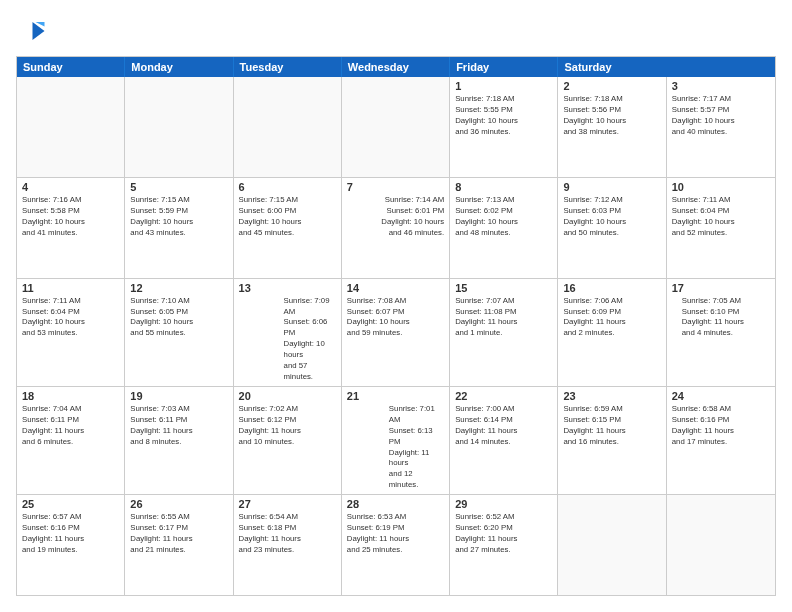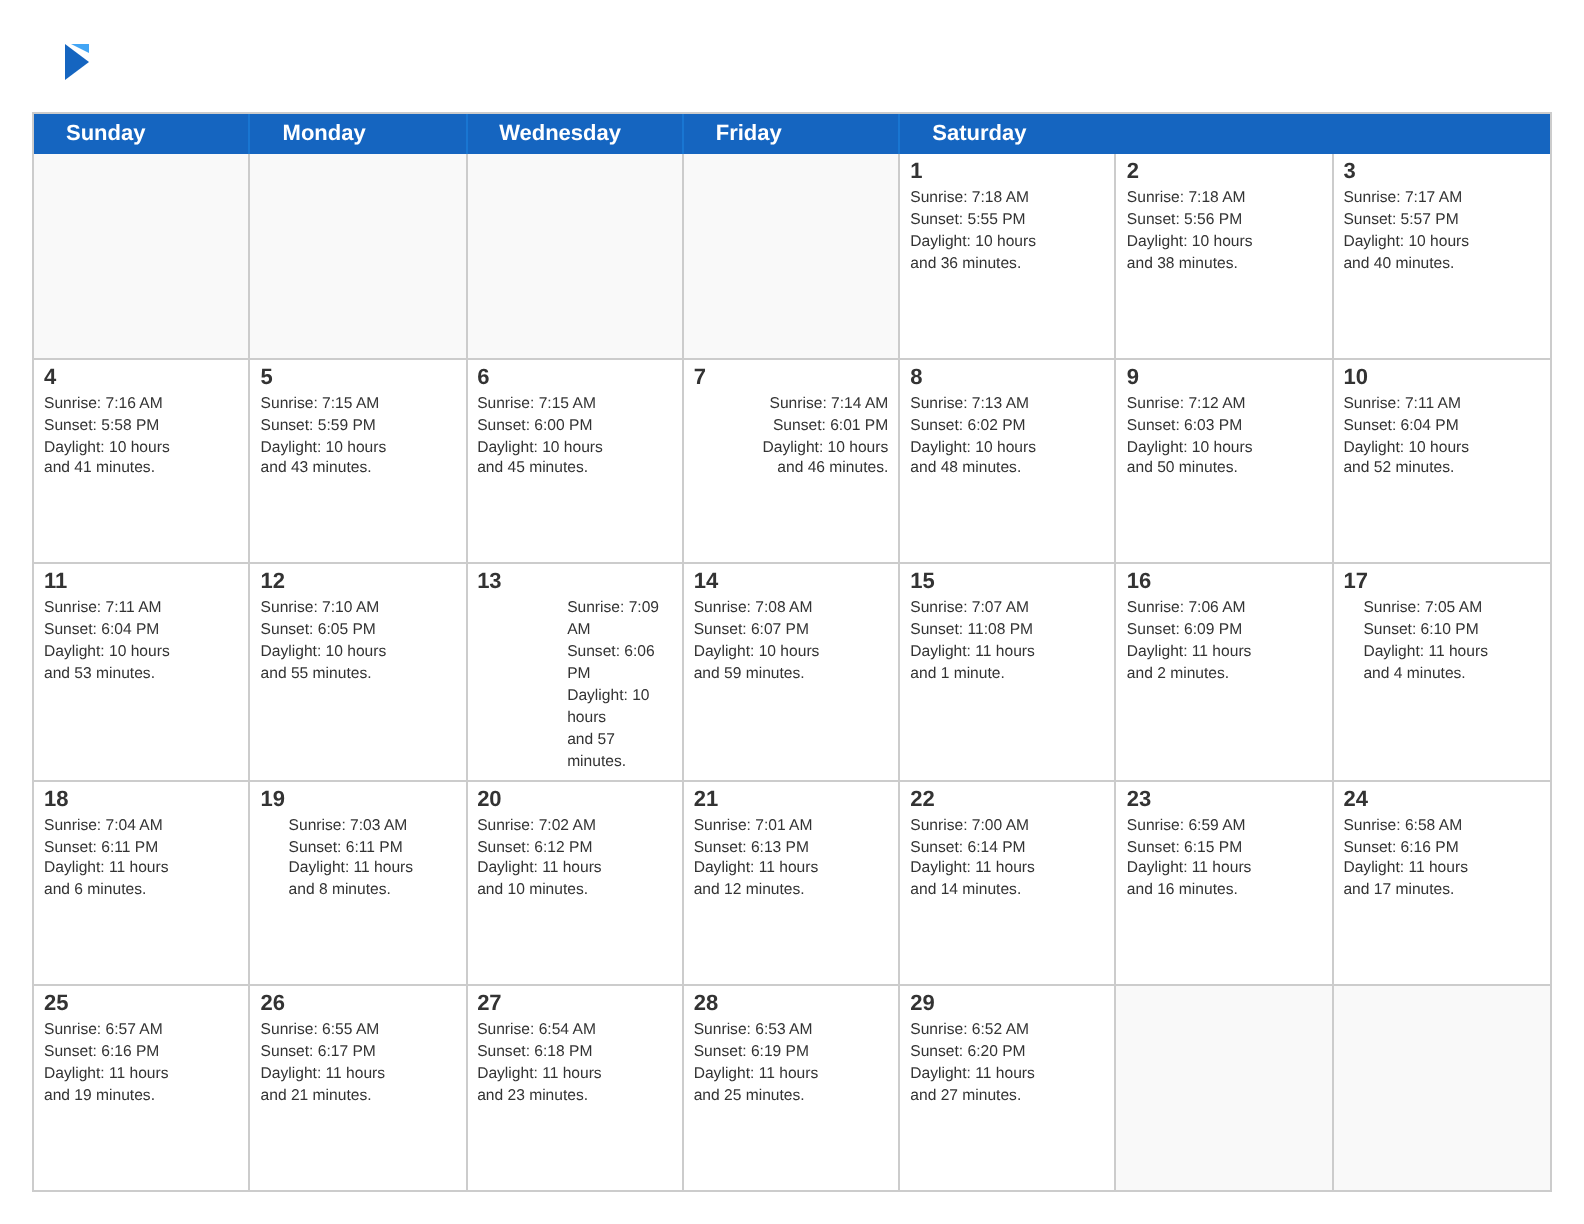--- a/index.html
+++ b/index.html
@@ -52,21 +52,21 @@
     }
     .cal-header {
       display: grid;
       grid-template-columns: repeat(7, 1fr);
       background: #1565C0;
     }
     .cal-header-cell {
       color: #fff;
       font-size: 11px;
       font-weight: bold;
-      padding: 4px 16px;
+      padding: 4px 6px;
       border-right: 1px solid #1976D2;
     }
     .cal-header-cell:last-child { border-right: none; }
     .cal-body {
       flex: 1;
       display: flex;
       flex-direction: column;
     }
     .cal-row {
       display: grid;
@@ -114,20 +114,21 @@
     <div class="title-block">
       <div class="main-title"></div>
       <div class="subtitle"></div>
     </div>
   </div>
 
   <div class="calendar">
     <div class="cal-header" id="cal-header">
         <div class="cal-header-cell">Sunday</div>
         <div class="cal-header-cell">Monday</div>
+        <div class="cal-header-cell">Tuesday</div>
         <div class="cal-header-cell">Wednesday</div>
         <div class="cal-header-cell">Friday</div>
         <div class="cal-header-cell">Saturday</div>
       </div>
     <div class="cal-body" id="cal-body">
         <div class="cal-row">
           <div class="cal-cell empty"></div>
           <div class="cal-cell empty"></div>
           <div class="cal-cell empty"></div>
           <div class="cal-cell empty"></div>
@@ -258,35 +259,35 @@
         <div class="cal-row">
           <div class="cal-cell">
             <div class="day-num">18</div>
             <div class="day-info" style="white-space: pre-line;">Sunrise: 7:04 AM
 Sunset: 6:11 PM
 Daylight: 11 hours
 and 6 minutes.</div>
           </div>
           <div class="cal-cell">
             <div class="day-num">19</div>
-            <div class="day-info" style="white-space: pre-line; margin-left: 14px;">Sunrise: 7:03 AM
+            <div class="day-info" style="white-space: pre-line;">Sunrise: 7:03 AM
 Sunset: 6:11 PM
 Daylight: 11 hours
 and 8 minutes.</div>
           </div>
           <div class="cal-cell">
             <div class="day-num">20</div>
             <div class="day-info" style="white-space: pre-line;">Sunrise: 7:02 AM
 Sunset: 6:12 PM
 Daylight: 11 hours
 and 10 minutes.</div>
           </div>
           <div class="cal-cell">
             <div class="day-num">21</div>
-            <div class="day-info" style="white-space: pre-line;">Sunrise: 7:01 AM
+            <div class="day-info" style="white-space: pre-line; margin-left: 42px;">Sunrise: 7:01 AM
 Sunset: 6:13 PM
 Daylight: 11 hours
 and 12 minutes.</div>
           </div>
           <div class="cal-cell">
             <div class="day-num">22</div>
             <div class="day-info" style="white-space: pre-line;">Sunrise: 7:00 AM
 Sunset: 6:14 PM
 Daylight: 11 hours
 and 14 minutes.</div>

